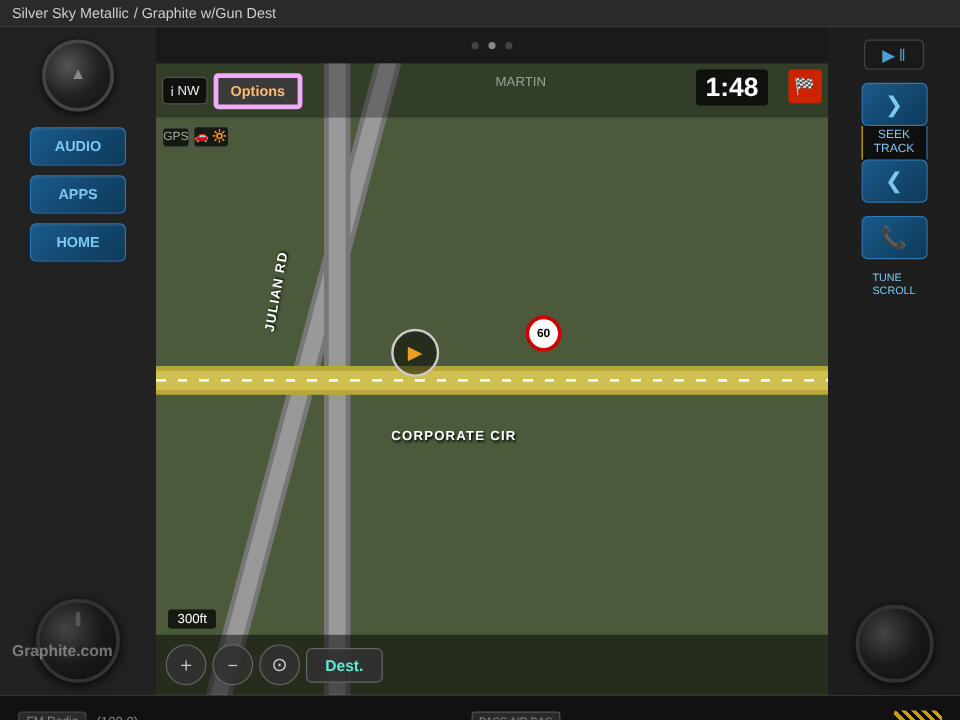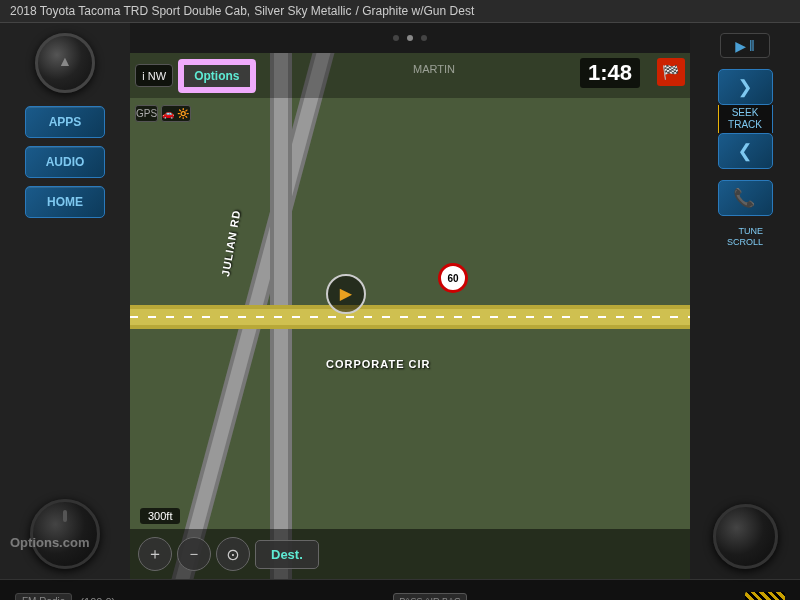--- a/index.html
+++ b/index.html
@@ -170,23 +170,23 @@
       color: #eee;
       padding: 3px 6px;
       font-size: 11px;
       display: flex;
       align-items: center;
       gap: 3px;
     }
 
     .options-btn {
       background: rgba(60,60,60,0.9);
-      border: 6px solid #f0abfc;
+      border: 4px solid #f0abfc;
       border-radius: 4px;
-      color: #5eead4;
+      color: #fdba74;
       padding: 4px 10px;
       font-size: 12px;
       font-weight: bold;
     }
 
     .time-display {
       position: absolute;
       top: 5px;
       right: 50px;
       background: rgba(0,0,0,0.7);
@@ -424,21 +424,21 @@
       display: flex;
       align-items: center;
       justify-content: center;
       cursor: pointer;
       margin-top: 5px;
     }
 
     .tune-scroll-label {
       color: #7ec8f0;
       font-size: 9px;
-      text-align: right;
+      text-align: left;
       line-height: 1.2;
       margin-top: 4px;
     }
 
     .right-knob {
       width: 65px;
       height: 65px;
       border-radius: 50%;
       background: radial-gradient(circle at 35% 35%, #444, #1a1a1a, #0d0d0d);
       border: 3px solid #333;
@@ -510,32 +510,31 @@
       font-size: 13px;
       font-weight: bold;
       z-index: 20;
     }
 
   </style>
 </head>
 <body>
 
 <div class="header">
-  <span>2018 Toyota Tacoma TRD Sport Double Cab,</span>
   <span>Silver Sky Metallic</span>
   <span>/ Graphite w/Gun Dest</span>
 </div>
 
 <div class="main-content">
 
   <div class="left-panel">
     <div class="top-knob"></div>
 
+    <div class="nav-button">AUDIO</div>
     <div class="nav-button">APPS</div>
-    <div class="nav-button">AUDIO</div>
     <div class="nav-button">HOME</div>
 
     <div class="bottom-knob"></div>
   </div>
 
   <div class="screen-area">
 
     <div class="screen-top-bar">
       <div class="screen-dot"></div>
       <div class="screen-dot active"></div>
@@ -634,13 +633,13 @@
 
   <div class="bottom-center">
     <div class="warning-btn">PASS AIR BAG</div>
   </div>
 
   <div class="bottom-right">
     <div style="width:40px;height:20px;background:repeating-linear-gradient(45deg,#c8a000,#c8a000 3px,#000 3px,#000 6px);border-radius:2px;"></div>
   </div>
 </div>
 
-<div class="watermark">Options.com</div>
+<div class="watermark">Graphite.com</div>
 
 </body></html>

